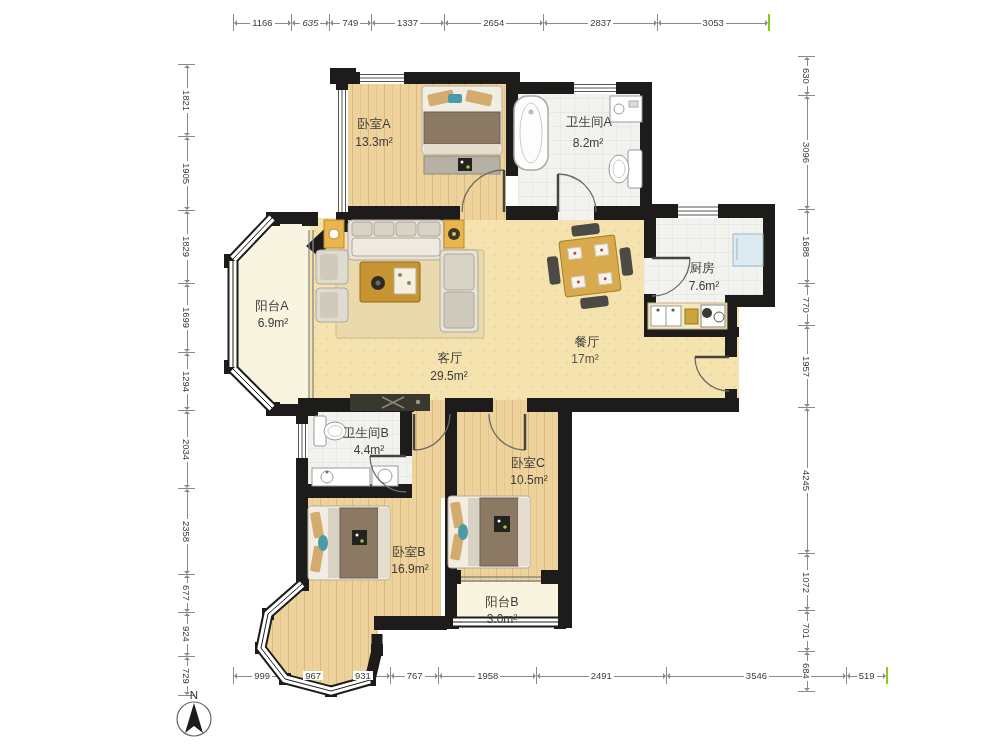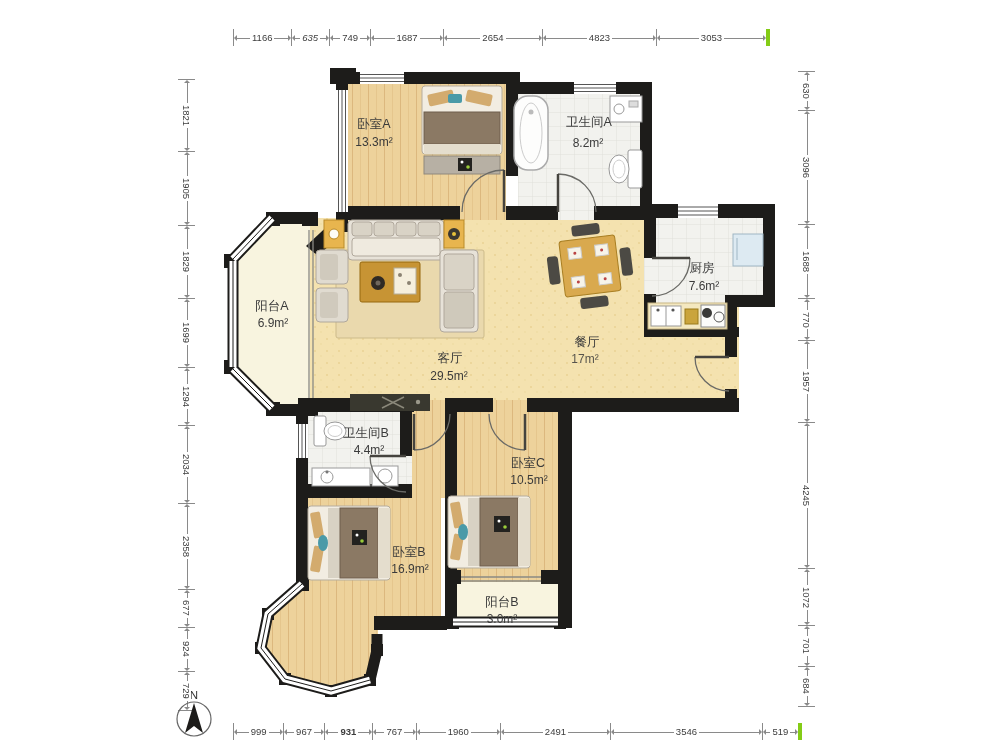--- a/index.html
+++ b/index.html
@@ -1,22 +1,22 @@
 <!DOCTYPE html>
 <html><head>
 <meta charset="utf-8">
 <style>
   html,body{margin:0;padding:0;background:#fff;}
   body{font-family:"Liberation Sans",sans-serif;}
   .stage{position:relative;width:998px;height:749px;background:#fff;overflow:hidden;}
   svg text{font-family:"Liberation Sans",sans-serif;}
-  .ruler{position:absolute;margin-top:15px;}
+  .ruler{position:absolute;}
   .rh{display:flex;}
   .rh .seg{position:relative;height:100%;display:flex;align-items:center;justify-content:center;border-left:1px solid #8a8a8a;}
-  .rh .seg:last-child{border-right:4px solid #84cc16;}
+  .rh .seg:last-child{border-right:2px solid #84cc16;}
   .rh .seg::before{content:"";position:absolute;left:1px;right:1px;top:50%;border-top:1px solid #8a8a8a;}
   .rh .lbl{position:relative;z-index:1;background:#fff;padding:0 2px;font-size:9.5px;line-height:1;color:#3c3c3c;white-space:nowrap;}
   .rh .ah{position:absolute;width:0;height:0;border:3px solid transparent;top:50%;transform:translateY(-50%);z-index:0;}
   .rh .a1{left:0;border-left-width:0;border-right-color:#8a8a8a;}
   .rh .a2{right:0;border-right-width:0;border-left-color:#8a8a8a;}
   .rv{display:flex;flex-direction:column;}
   .rv .seg{position:relative;width:100%;display:flex;align-items:center;justify-content:center;border-top:1px solid #8a8a8a;}
   .rv .seg:last-child{border-bottom:1px solid #8a8a8a;}
   .rv .seg::before{content:"";position:absolute;top:1px;bottom:1px;left:50%;border-left:1px solid #8a8a8a;}
   .rv .lbl{position:relative;z-index:1;background:#fff;padding:2px 0;font-size:9.5px;line-height:1;color:#3c3c3c;writing-mode:vertical-rl;white-space:nowrap;}
@@ -40,63 +40,63 @@
         <span class="lbl">635</span>
         <i class="ah a2"></i>
       </div>
       <div class="seg" style="flex-grow: 749;">
         <i class="ah a1"></i>
         <span class="lbl">749</span>
         <i class="ah a2"></i>
       </div>
       <div class="seg" style="flex-grow: 1687;">
         <i class="ah a1"></i>
-        <span class="lbl">1687</span>
+        <span class="lbl">1337</span>
         <i class="ah a2"></i>
       </div>
       <div class="seg" style="flex-grow: 2654;">
         <i class="ah a1"></i>
         <span class="lbl">2654</span>
         <i class="ah a2"></i>
       </div>
       <div class="seg" style="flex-grow: 3188;">
         <i class="ah a1"></i>
-        <span class="lbl">4823</span>
+        <span class="lbl">2837</span>
         <i class="ah a2"></i>
       </div>
       <div class="seg" style="flex-grow: 3053;">
         <i class="ah a1"></i>
         <span class="lbl">3053</span>
         <i class="ah a2"></i>
       </div>
     </div>
-  <div id="ruler-bottom" class="ruler rh" style="left:233px;top:708px;width:569px;height:17px;">
+  <div id="ruler-bottom" class="ruler rh" style="left:233px;top:667px;width:655px;height:17px;">
       <div class="seg" style="flex-grow: 999;">
         <i class="ah a1"></i>
         <span class="lbl">999</span>
         <i class="ah a2"></i>
       </div>
       <div class="seg" style="flex-grow: 657;">
         <i class="ah a1"></i>
         <span class="lbl">967</span>
         <i class="ah a2"></i>
       </div>
-      <div class="seg" style="flex-grow: 931; font-weight: bold;">
+      <div class="seg" style="flex-grow: 931;">
         <i class="ah a1"></i>
         <span class="lbl">931</span>
         <i class="ah a2"></i>
       </div>
       <div class="seg" style="flex-grow: 767;">
         <i class="ah a1"></i>
         <span class="lbl">767</span>
         <i class="ah a2"></i>
       </div>
       <div class="seg" style="flex-grow: 1963;">
         <i class="ah a1"></i>
-        <span class="lbl">1960</span>
+        <span class="lbl">1958</span>
         <i class="ah a2"></i>
       </div>
       <div class="seg" style="flex-grow: 2843;">
         <i class="ah a1"></i>
         <span class="lbl">2491</span>
         <i class="ah a2"></i>
       </div>
       <div class="seg" style="flex-grow: 4248;">
         <i class="ah a1"></i>
         <span class="lbl">3546</span>

